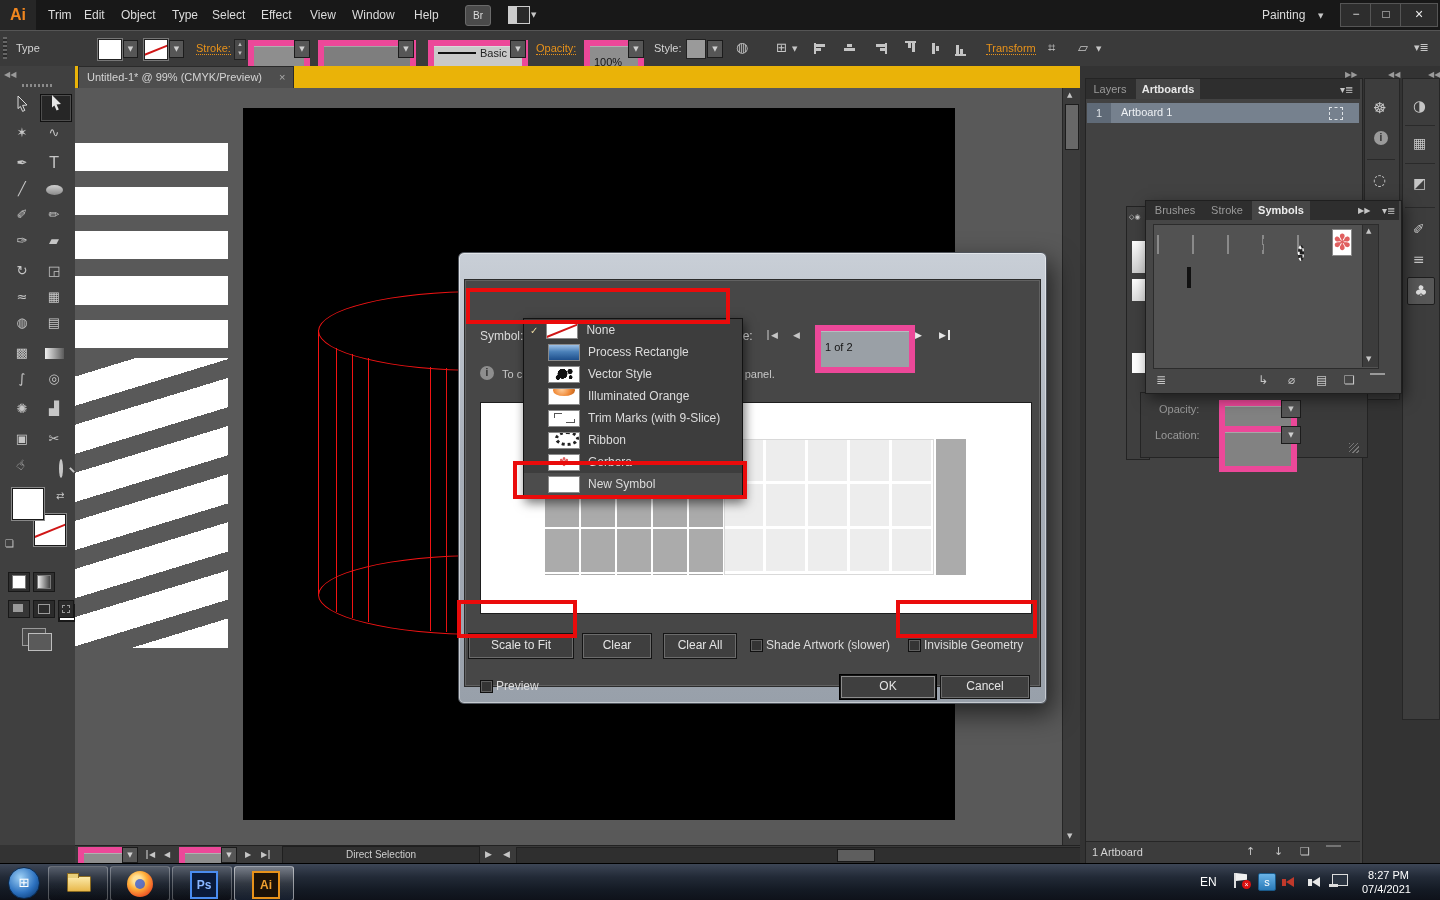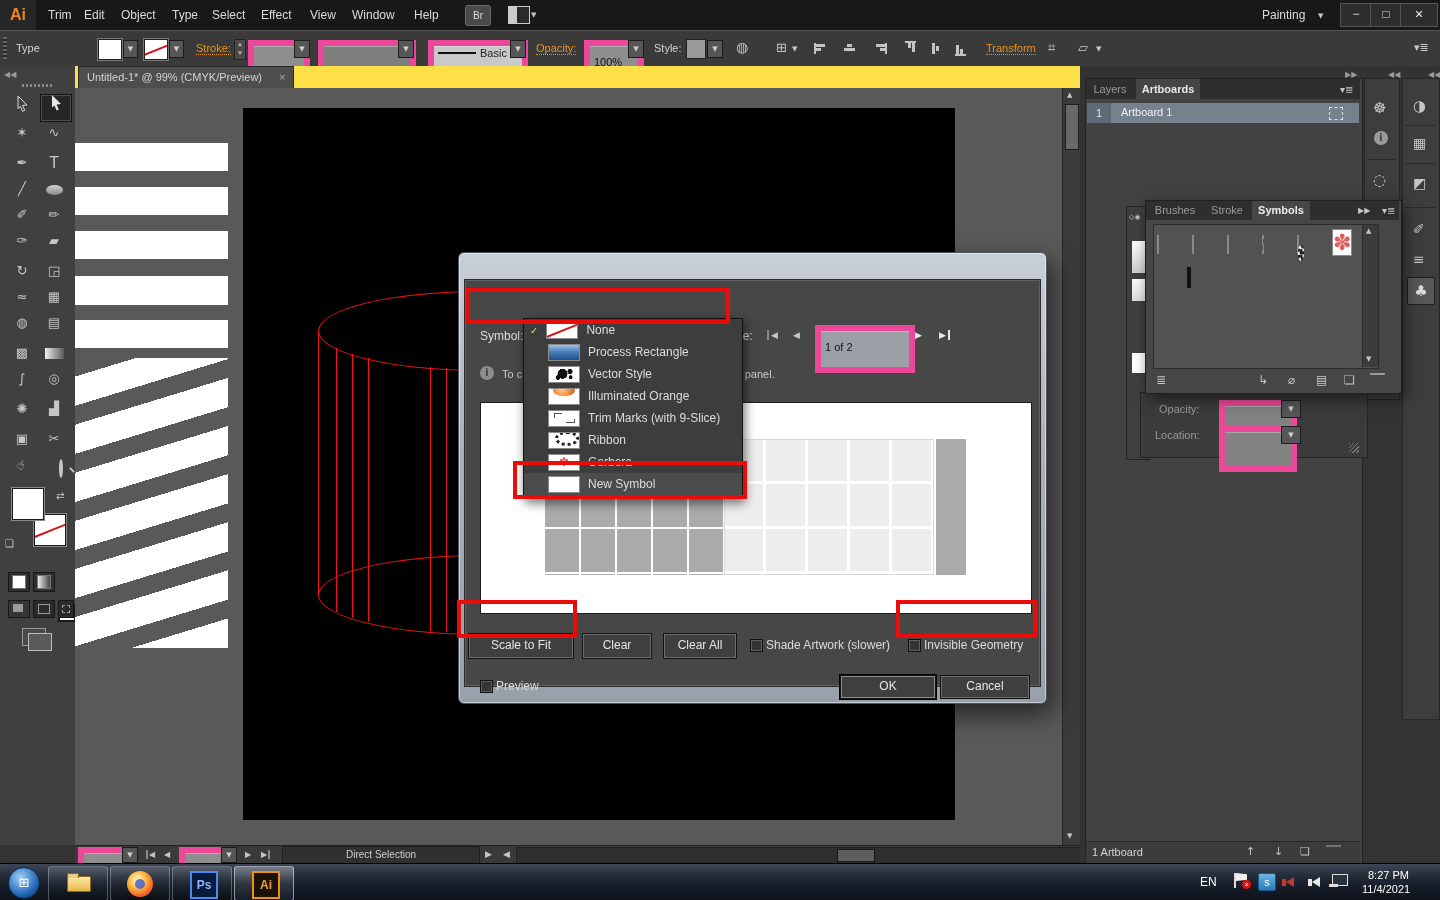--- a/index.html
+++ b/index.html
@@ -192,21 +192,21 @@
       <i class="ab" style="left:4px;top:3px;width:10px;height:8px;border:1px solid #9a9a9a"></i>
     </div>
   <div class="ab" style="left:58px;top:534px;width:14px;height:16px;background:#2b2b2b;border:1px solid #181818">
       <i class="ab" style="left:3px;top:4px;width:6px;height:6px;border:1px dashed #9a9a9a"></i>
     </div>
   <div class="ab" style="left:22px;top:562px;width:22px;height:16px;border:1px solid #9a9a9a;background:#4a4a4a">
       <i class="ab" style="left:5px;top:4px;width:22px;height:16px;border:1px solid #bdbdbd;background:#5a5a5a"></i>
     </div>
 </div>
 
-<div class="ab" style="left:75px;top:66px;width:1005px;height:22px;background:#fde047;border-bottom:1px solid #242424">
+<div class="ab" style="left:75px;top:66px;width:1005px;height:22px;background:#eab308;border-bottom:1px solid #242424">
   <div class="ab" style="left:3px;top:0;width:214px;height:21px;background:#4e4e4e;border:1px solid #2a2a2a;border-bottom:none">
     <i class="ab tx" style="left:8px;top:4px;font-size:11px">Untitled-1* @ 99% (CMYK/Preview)</i>
     <i class="ab tx" style="left:200px;top:4px;color:#aaa">×</i>
   </div>
 </div>
 
 <div class="ab" style="left:75px;top:88px;width:987px;height:757px;background:#595959;overflow:hidden">
   <div class="ab" style="left:168px;top:20px;width:712px;height:712px;background:#000"></div>
 
   <div class="ab" style="left:243px;top:203px;width:324px;height:78px;border:1px solid #f21313;border-radius:50%"></div>
@@ -447,14 +447,14 @@
   <i class="ab" style="left:1234px;top:9px;width:2px;height:15px;background:#ddd"></i>
   <span class="ab" style="left:1242px;top:16px;width:9px;height:9px;border-radius:50%;background:#d11;color:#fff;font-size:7px;text-align:center;line-height:9px">×</span>
   <span class="ab" style="left:1258px;top:9px;width:16px;height:16px;background:linear-gradient(180deg,#6ab4e8,#2a7ab8);border:1px solid #1a5a8a;color:#fff;font-size:11px;text-align:center;line-height:16px;border-radius:2px">s</span>
   <span class="ab spk" style="left:1286px;top:13px;border-right-color:#c0392b"></span>
   <i class="ab" style="left:1282px;top:15px;width:4px;height:7px;background:#c0392b"></i>
   <span class="ab spk" style="left:1312px;top:13px;border-right-color:#e8e8e8"></span>
   <i class="ab" style="left:1308px;top:15px;width:4px;height:7px;background:#e8e8e8"></i>
   <span class="ab" style="left:1332px;top:10px;width:14px;height:10px;border:1px solid #ddd;background:#2a3340"></span>
   <i class="ab" style="left:1329px;top:20px;width:9px;height:3px;background:#ddd"></i>
   <i class="ab" style="left:1368px;top:5px;color:#fff;font-size:11px">8:27 PM</i>
-  <i class="ab" style="left:1362px;top:19px;color:#fff;font-size:11px">11/4/2021</i>
+  <i class="ab" style="left:1362px;top:19px;color:#fff;font-size:11px">07/4/2021</i>
 </div>
 
 </body></html>

